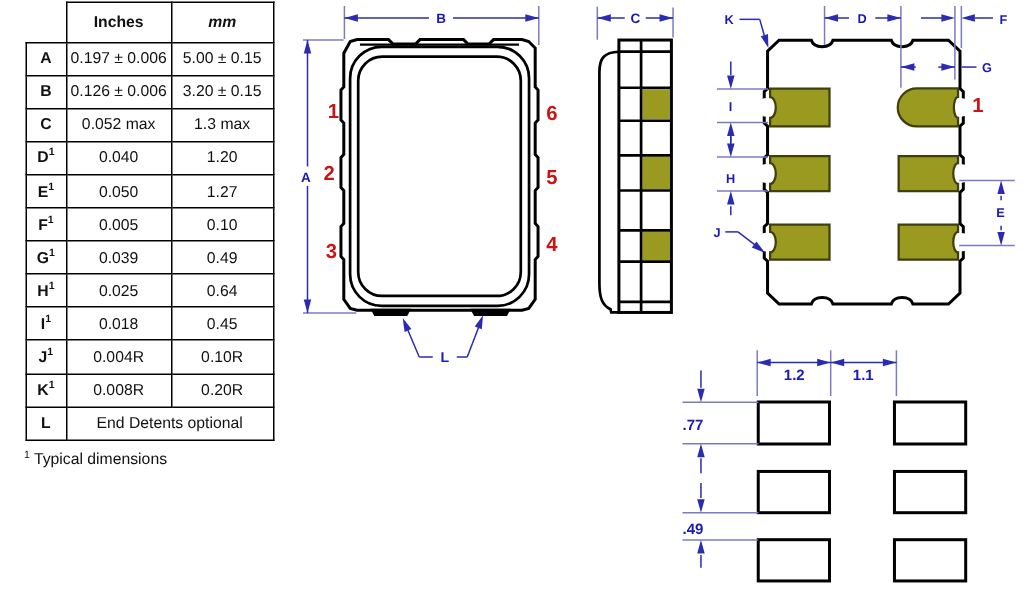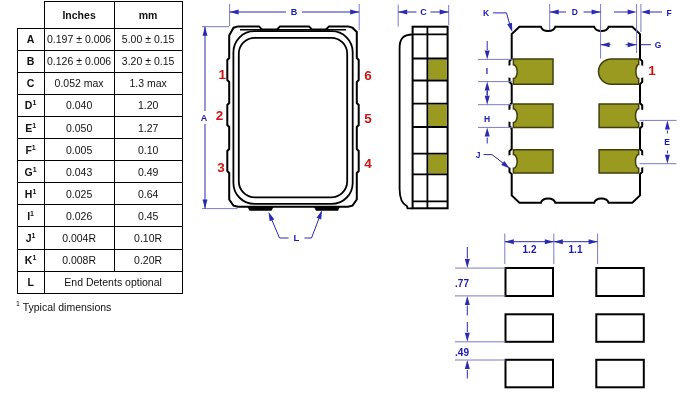--- a/index.html
+++ b/index.html
@@ -15,21 +15,21 @@
 </style>
 </head>
 <body>
 <div id="page">
 
 <table class="dim">
   <tbody>
         <tr style="height:26.4px;">
           <td class="noborder" style="width:26px;"></td>
           <td class="hd" style="width:69px;">Inches</td>
-          <td class="hd" style="width:67px;">mm</td>
+          <td class="hd" style="width:67px;font-style:italic;">mm</td>
         </tr>
   <tr style="height:22.1px;">
           <td class="lt">A</td>
           <td>0.197 ± 0.006</td>
           <td>5.00 ± 0.15</td>
         </tr>
   <tr style="height:22.1px;">
           <td class="lt">B</td>
           <td>0.126 ± 0.006</td>
           <td>3.20 ± 0.15</td>
@@ -49,31 +49,31 @@
           <td>0.050</td>
           <td>1.27</td>
         </tr>
   <tr style="height:22.1px;">
           <td class="lt">F<sup>1</sup></td>
           <td>0.005</td>
           <td>0.10</td>
         </tr>
   <tr style="height:22.1px;">
           <td class="lt">G<sup>1</sup></td>
-          <td>0.043</td>
+          <td>0.039</td>
           <td>0.49</td>
         </tr>
   <tr style="height:22.1px;">
           <td class="lt">H<sup>1</sup></td>
           <td>0.025</td>
           <td>0.64</td>
         </tr>
   <tr style="height:22.1px;">
           <td class="lt">I<sup>1</sup></td>
-          <td>0.026</td>
+          <td>0.018</td>
           <td>0.45</td>
         </tr>
   <tr style="height:22.1px;">
           <td class="lt">J<sup>1</sup></td>
           <td>0.004R</td>
           <td>0.10R</td>
         </tr>
   <tr style="height:22.1px;">
           <td class="lt">K<sup>1</sup></td>
           <td>0.008R</td>

